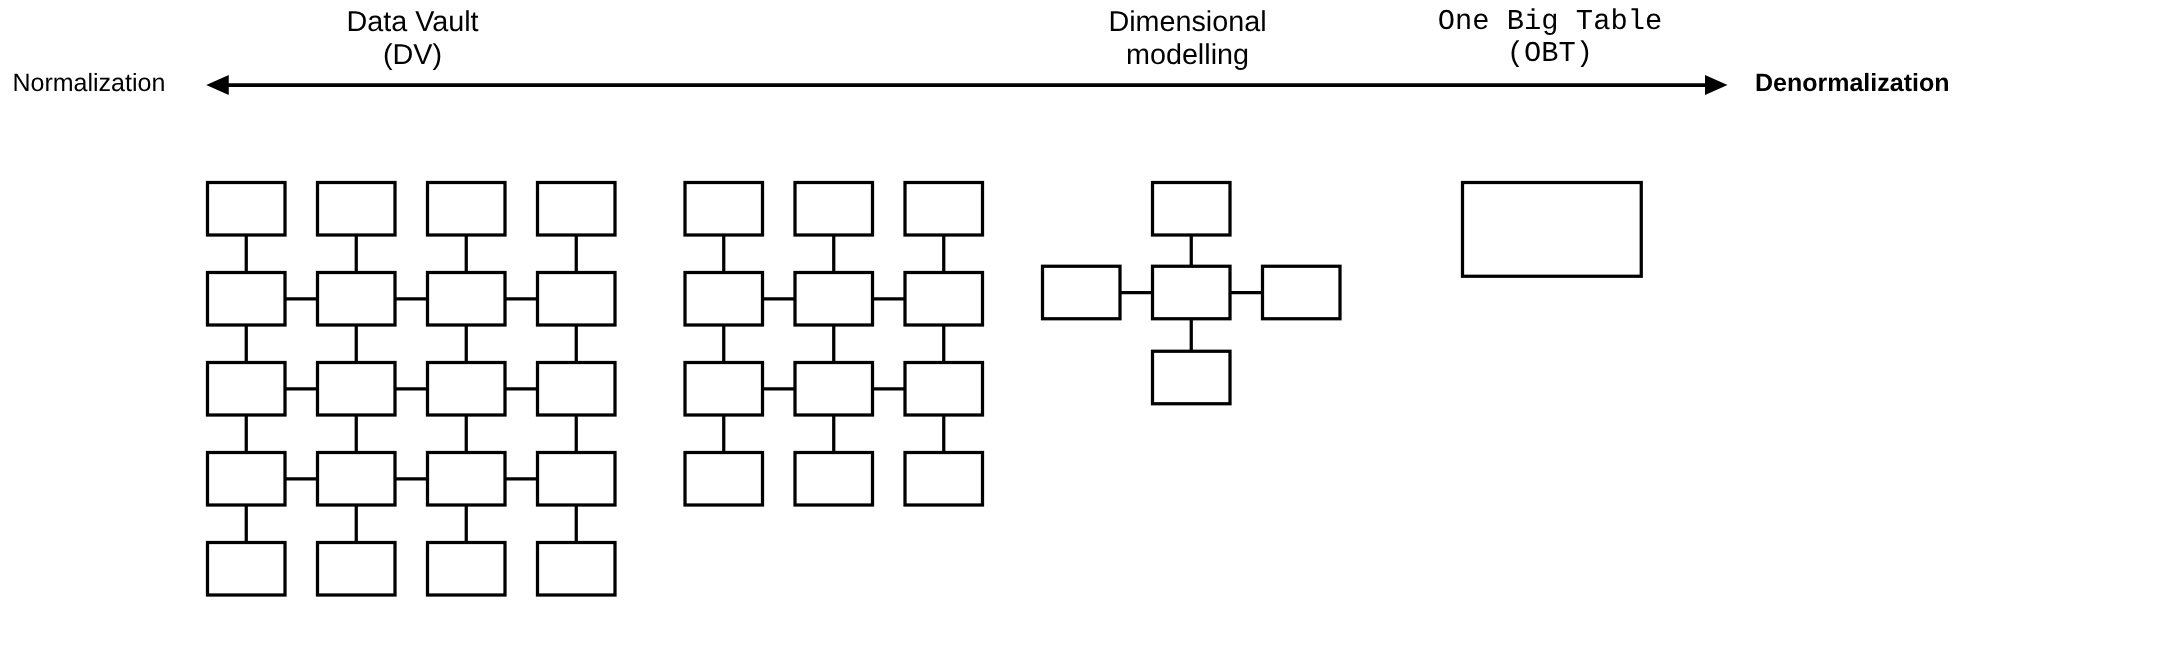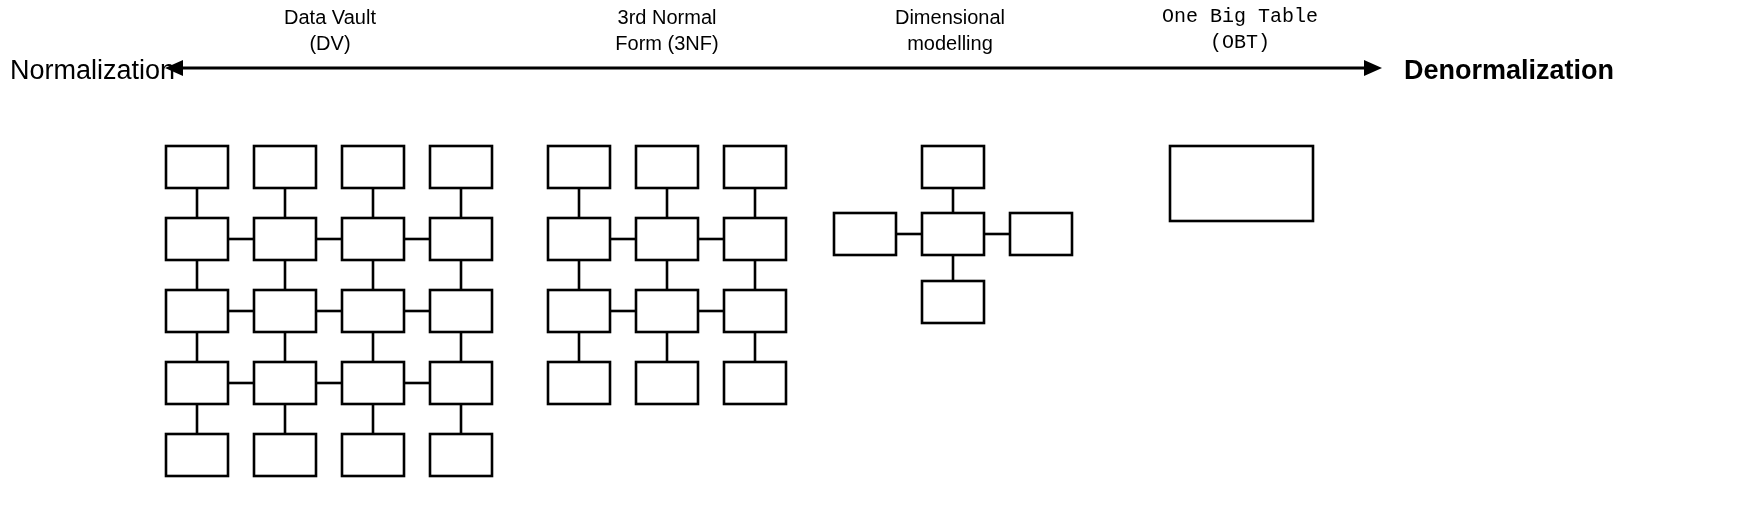--- a/index.html
+++ b/index.html
@@ -13,32 +13,32 @@
   }
   #canvas {
     position: relative;
     width: 1742px;
     height: 524px;
     overflow: hidden;
     background: #ffffff;
   }
   .axis-label {
     position: absolute;
-    font-size: 27px;
+    font-size: 20px;
     line-height: 1;
     color: #000000;
     white-space: nowrap;
   }
   #label-normalization { left: 10px; top: 57px; }
   #label-denormalization { left: 1404px; top: 57px; font-weight: bold; }
 
   .stage-title {
     position: absolute;
     top: 4px;
-    font-size: 20px;
+    font-size: 23px;
     line-height: 26px;
     text-align: center;
     color: #000000;
     white-space: pre-line;
   }
 
   #arrow-svg {
     position: absolute;
     left: 0;
     top: 0;
@@ -69,22 +69,20 @@
 <body>
 
 <div id="canvas">
 
   <div class="axis-label" id="label-normalization">Normalization</div>
 
   <div class="axis-label" id="label-denormalization">Denormalization</div>
 
   <div class="stage-title" id="title-0" style="width: 300px; left: 180px;">Data Vault
 (DV)</div>
-  <div class="stage-title" id="title-1" style="width: 300px; left: 517px;">3rd Normal
-Form (3NF)</div>
   <div class="stage-title" id="title-2" style="width: 300px; left: 800px;">Dimensional
 modelling</div>
   <div class="stage-title" id="title-3" style="width: 300px; left: 1090px; font-family: Liberation Mono, monospace;">One Big Table
 (OBT)</div>
 
   <svg id="arrow-svg" viewBox="0 0 1742 524" xmlns="http://www.w3.org/2000/svg">
     <g id="arrow-group">
         <line x1="181" y1="68" x2="1366" y2="68" stroke="#000000" stroke-width="3"></line>
         <path d="M 165 68 L 183 60 L 183 76 Z" fill="#000000"></path>
         <path d="M 1382 68 L 1364 60 L 1364 76 Z" fill="#000000"></path>

